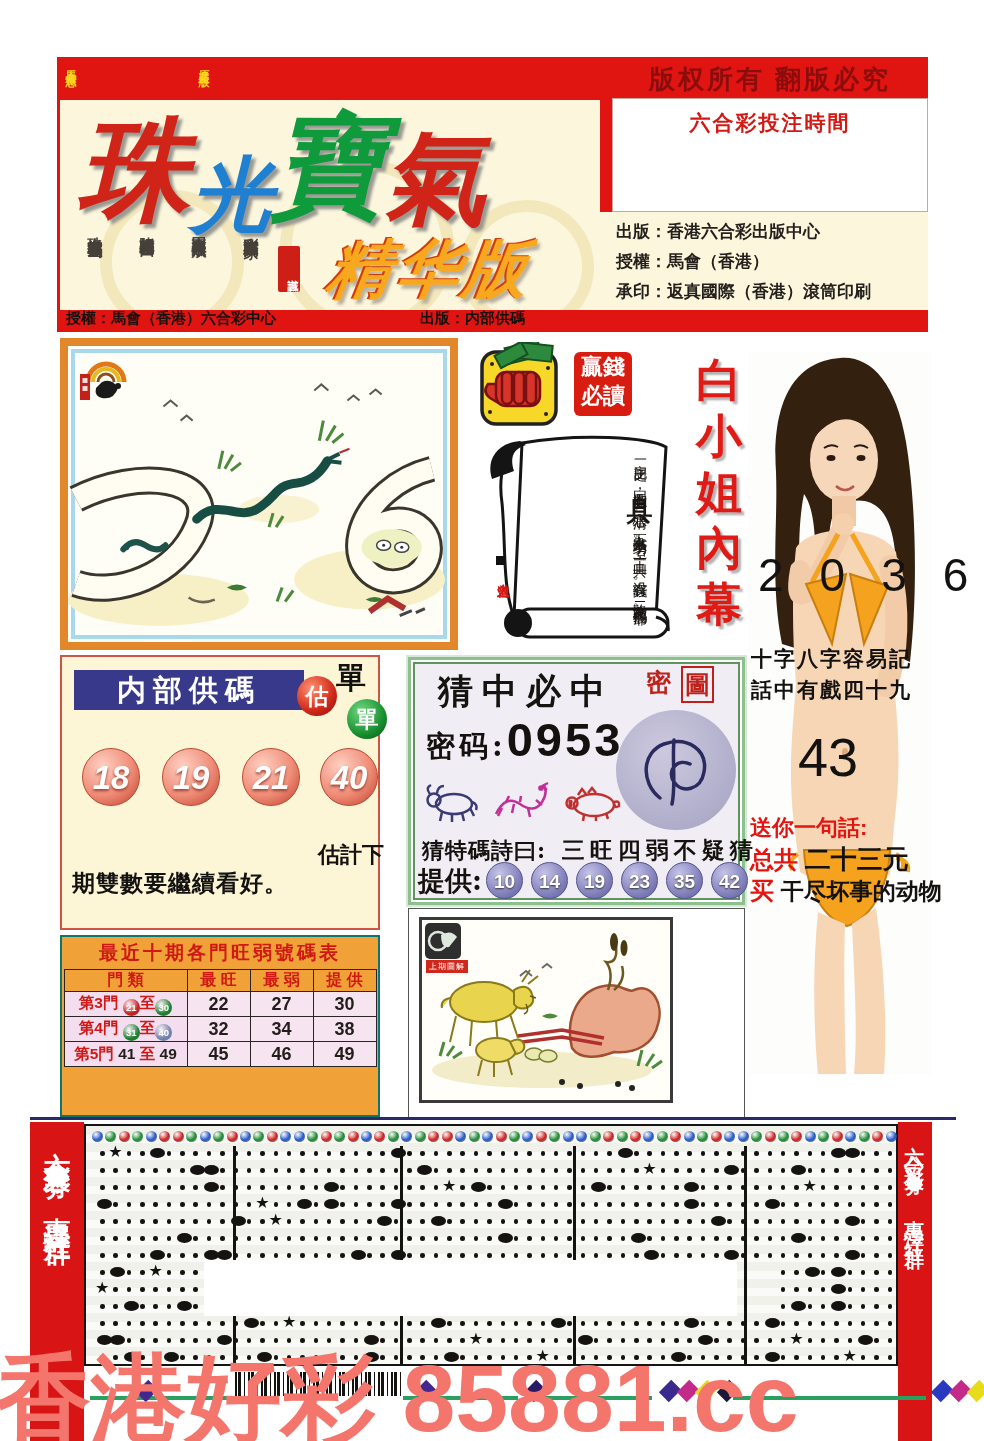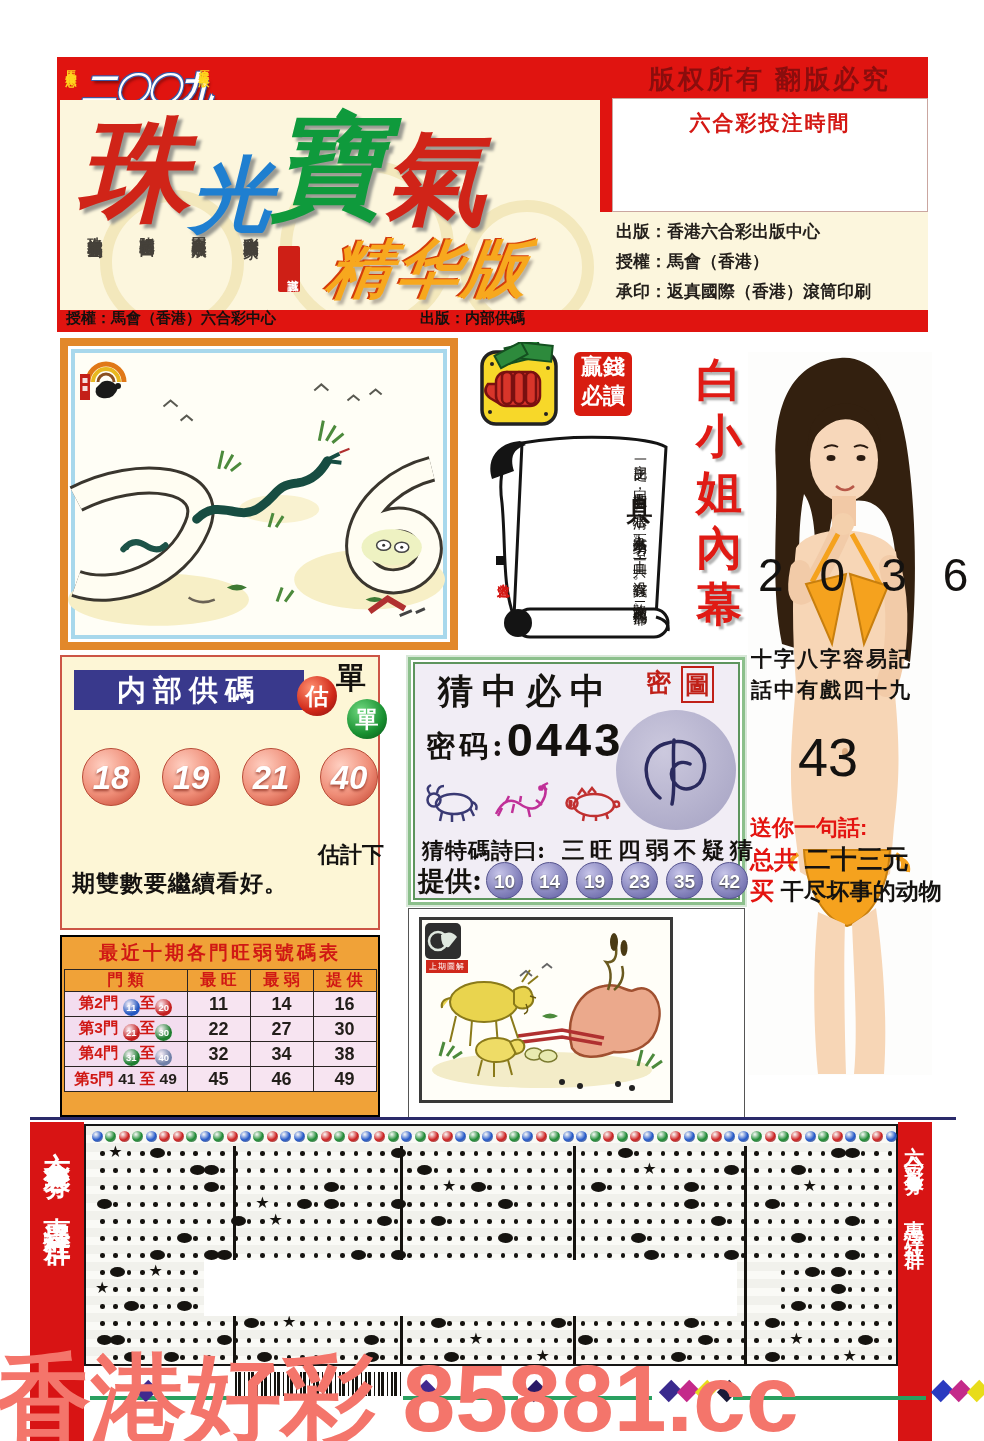--- a/index.html
+++ b/index.html
@@ -81,21 +81,21 @@
   .circ-green{left:347px;top:699px;width:40px;height:40px;font-size:23px;line-height:40px;
         background:radial-gradient(circle at 35% 30%,#70d880,#189030 60%,#0a5018);}
   .mid-dan{left:336px;top:658px;font-size:30px;font-weight:bold;color:#14120e;font-family:"DejaVu Serif",serif;}
   .inner-ball{position:absolute;width:58px;height:58px;border-radius:50%;text-align:center;line-height:58px;
         color:#fff;font-size:33px;font-weight:bold;text-shadow:0 2px 3px #a04030;
         background:radial-gradient(circle at 35% 30%,#ffd0c2,#ef8d77 55%,#cf5743 85%,#a83826);border:1px solid #b84a36;box-sizing:border-box;}
   .note-right{left:318px;top:840px;font-size:22px;font-weight:bold;color:#141210;}
   .note-bottom{left:72px;top:868px;font-size:23px;font-weight:bold;color:#141210;letter-spacing:1px;}
 
   
-  .hot-box{left:60px;top:935px;width:320px;height:182px;background:#f0a238;border:2px solid #000000;box-sizing:border-box;}
+  .hot-box{left:60px;top:935px;width:320px;height:182px;background:#f0a238;border:2px solid #0f766e;box-sizing:border-box;}
   .hot-title{text-align:center;color:#d01814;font-size:19px;font-weight:bold;letter-spacing:3px;margin-top:3px;
         font-family:"DejaVu Serif",serif;}
   table.hot{border-collapse:collapse;margin:3px auto 0 auto;background:#f7e4f1;}
   table.hot th{color:#d01814;font-size:16px;font-weight:bold;background:#f0a238;}
   table.hot th,table.hot td{border:1.6px solid #2a2422;text-align:center;padding:0;}
   table.hot td{font-size:18px;font-weight:bold;color:#221e1a;height:24px;}
   table.hot .gate-cell{font-size:15.5px;color:#d01814;font-weight:bold;width:122px;background:#f3ddef;}
   table.hot td.val{width:62px;}
   .mini-ball{display:inline-block;width:17px;height:17px;border-radius:50%;color:#fff;font-size:9.5px;font-weight:bold;
         line-height:17px;vertical-align:-3px;}
@@ -154,21 +154,20 @@
   .watermark{left:-4px;top:1336px;font-size:95px;font-weight:bold;color:#f4756b;white-space:nowrap;letter-spacing:0;
         z-index:50;font-family:"Liberation Sans",sans-serif;}
 </style>
 </head>
 <body>
 
 <div id="page">
 
   <div class="abs header-bg"></div>
   <div class="abs vtext logo-left">馬會標志</div>
-  <div class="abs logo-year">二〇〇九</div>
   <div class="abs vtext logo-right">原裝正版</div>
   <div class="abs copyright">版权所有 翻版必究</div>
 
   <div class="abs masthead">
     <div class="ring" style="left:40px;top:90px;width:120px;height:120px;"></div>
     <div class="ring" style="left:220px;top:60px;width:150px;height:150px;"></div>
     <div class="ring" style="left:400px;top:100px;width:110px;height:110px;"></div>
     <div id="masthead-title"><span class="tch" style="color: rgb(208, 36, 24);">珠</span><span class="tch" style="color: rgb(31, 127, 208);">光</span><span class="tch" style="color: rgb(15, 154, 60);">寶</span><span class="tch" style="color: rgb(208, 36, 24);">氣</span></div>
   </div>
   <div class="abs" id="verses">
@@ -336,26 +335,20 @@
       <thead>
           <tr id="hot-headers">
             <th>門 類</th>
             <th>最 旺</th>
             <th>最 弱</th>
             <th>提 供</th>
           </tr>
         </thead>
       <tbody id="hot-rows">
           <tr>
-            <td class="gate-cell"><span>第2門 </span><span class="mini-ball" style="background: radial-gradient(circle at 35% 30%, rgba(255, 255, 255, 0.6), rgb(36, 88, 192) 60%);">11</span><span class="zhi">至</span><span class="mini-ball" style="background: radial-gradient(circle at 35% 30%, rgba(255, 255, 255, 0.6), rgb(196, 32, 32) 60%);">20</span></td>
-            <td class="val">11</td>
-            <td class="val">14</td>
-            <td class="val">16</td>
-          </tr>
-          <tr>
             <td class="gate-cell"><span>第3門 </span><span class="mini-ball" style="background: radial-gradient(circle at 35% 30%, rgba(255, 255, 255, 0.6), rgb(196, 32, 32) 60%);">21</span><span class="zhi">至</span><span class="mini-ball" style="background: radial-gradient(circle at 35% 30%, rgba(255, 255, 255, 0.6), rgb(30, 126, 48) 60%);">30</span></td>
             <td class="val">22</td>
             <td class="val">27</td>
             <td class="val">30</td>
           </tr>
           <tr>
             <td class="gate-cell"><span>第4門 </span><span class="mini-ball" style="background: radial-gradient(circle at 35% 30%, rgba(255, 255, 255, 0.6), rgb(30, 126, 48) 60%);">31</span><span class="zhi">至</span><span class="mini-ball" style="background: radial-gradient(circle at 35% 30%, rgba(255, 255, 255, 0.6), rgb(112, 128, 168) 60%);">40</span></td>
             <td class="val">32</td>
             <td class="val">34</td>
             <td class="val">38</td>
@@ -371,21 +364,21 @@
   </div>
 
   <div class="abs guess-box"></div>
   <div class="abs guess-title">猜中必中</div>
   <div class="abs mi-seal">
     <span>密</span>
     <span class="boxed">圖</span>
   </div>
   <div class="abs code-line">
     <span class="code-label">密码:</span>
-    <span class="code-value">0443</span>
+    <span class="code-value">0953</span>
   </div>
   <div class="abs cipher">
     <svg width="120" height="120" viewBox="0 0 120 120">
       <path d="M44,88 C24,72 26,42 48,34 C72,26 92,40 88,62 C85,80 66,84 58,72 C50,60 62,48 74,54 M58,30 C56,50 60,76 56,94" fill="none" stroke="#2a2a5e" stroke-width="3.5" stroke-linecap="round"></path>
     </svg>
   </div>
   <div class="abs zodiac-row">
     <svg width="54" height="44" viewBox="0 0 54 44">
       <g fill="none" stroke="#3a3a74" stroke-width="2.5">
         <ellipse cx="30" cy="24" rx="18" ry="10"></ellipse>

